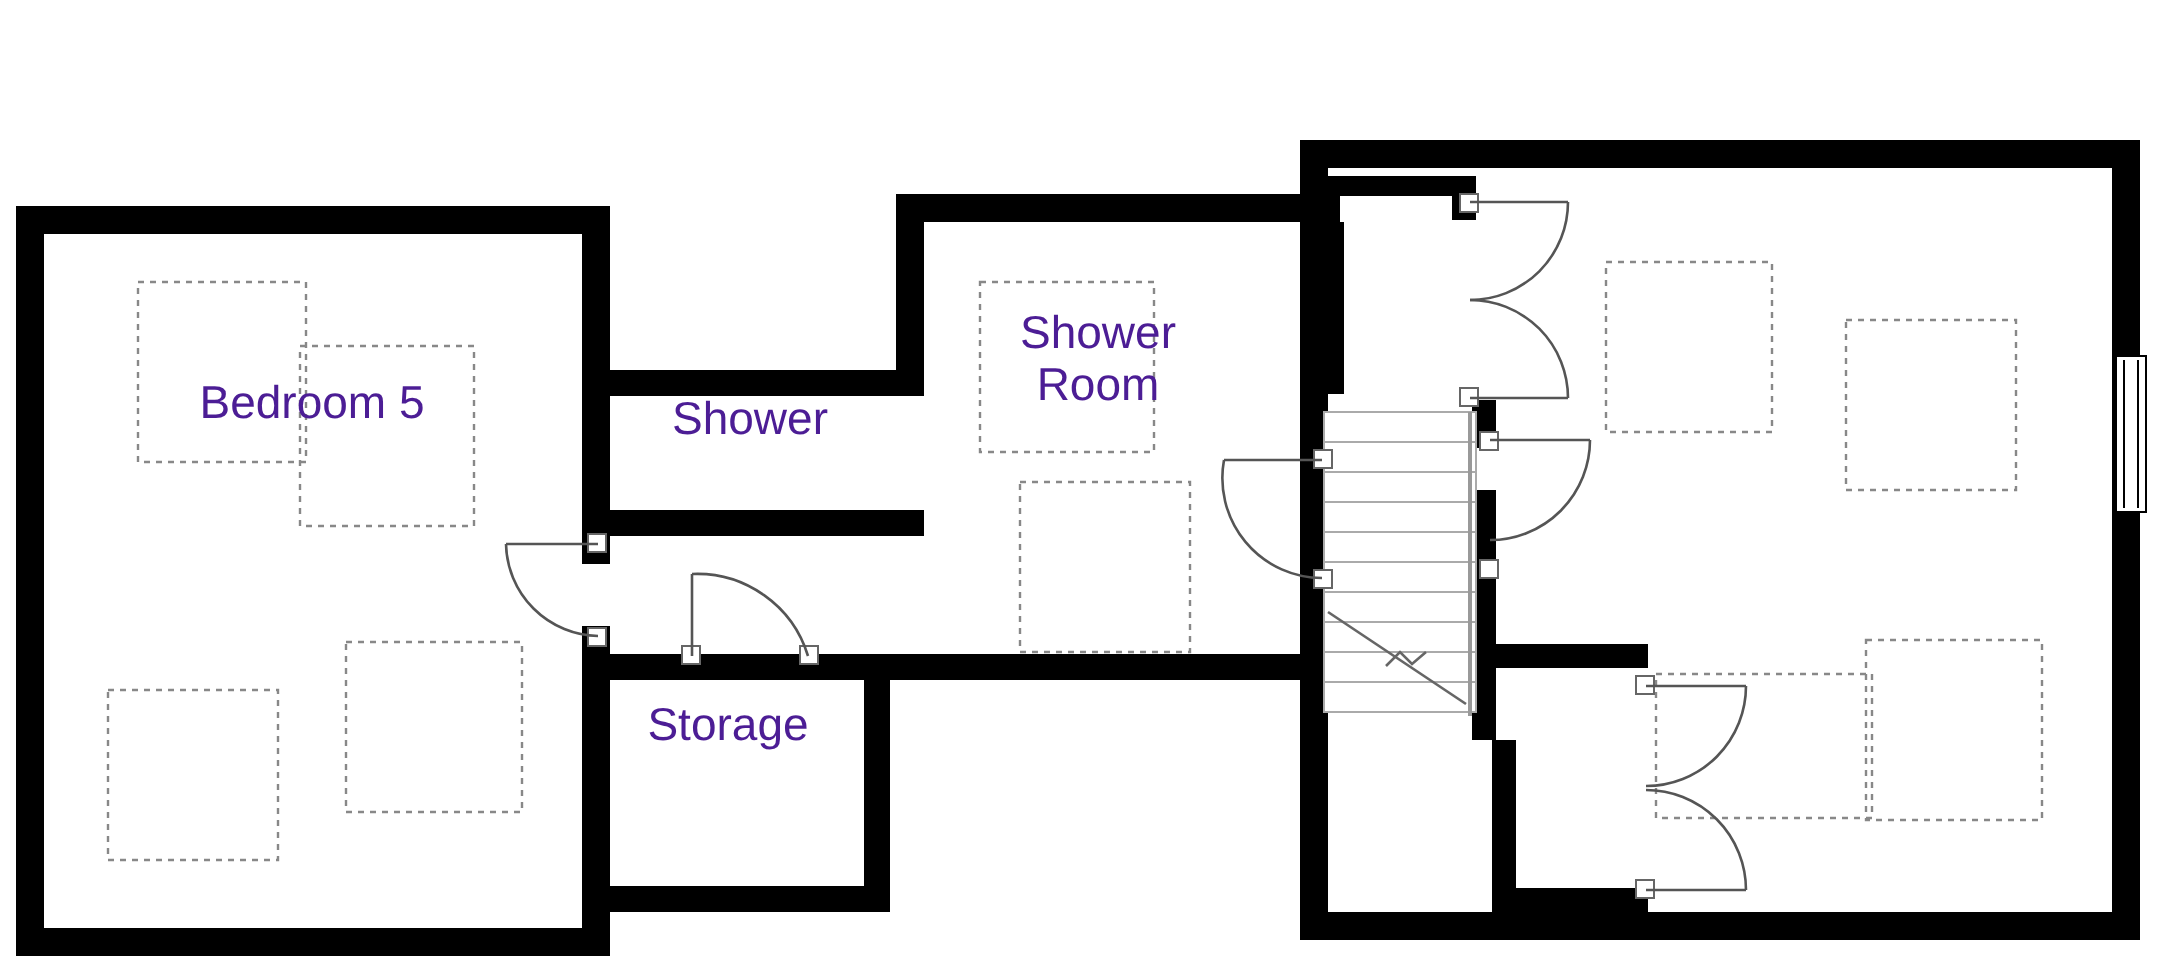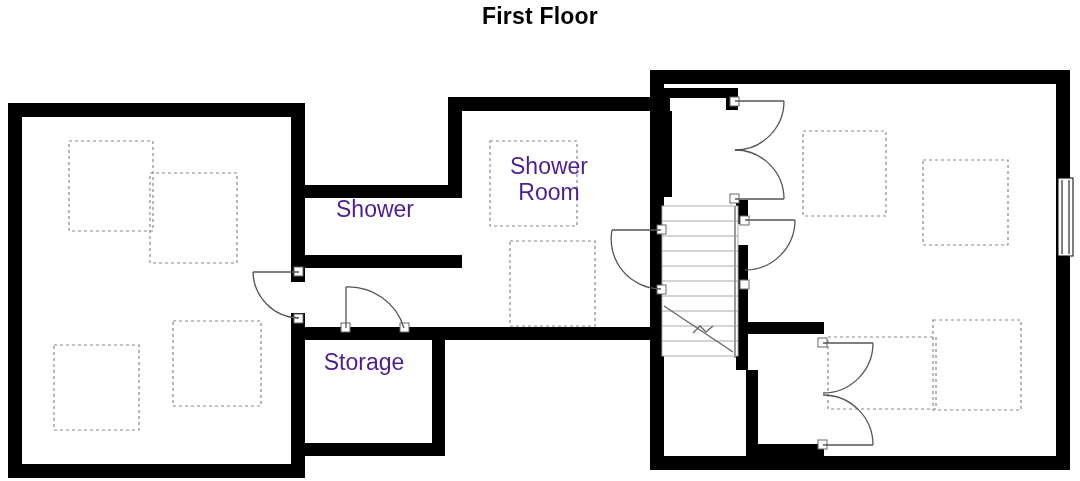--- a/index.html
+++ b/index.html
@@ -48,21 +48,20 @@
     text-align: center;
     white-space: pre-line;
     pointer-events: none;
   }
 </style>
 </head>
 <body>
 
 <div id="plan-root">
 
-  <div id="plan-title">First Floor</div>
 
   <svg id="floorplan-svg" viewBox="0 0 1080 481" xmlns="http://www.w3.org/2000/svg">
 
     <g>
 
       <rect x="8" y="103" width="297" height="14" fill="#000"></rect>
       <rect x="8" y="103" width="14" height="375" fill="#000"></rect>
       <rect x="8" y="464" width="297" height="14" fill="#000"></rect>
       <rect x="291" y="103" width="14" height="179" fill="#000"></rect>
       <rect x="291" y="313" width="14" height="165" fill="#000"></rect>
@@ -210,20 +209,21 @@
         <path d="M 873 343 A 50 50 0 0 1 823 393"></path>
       </g>
       <g>
         <rect x="818" y="440" width="9" height="9" fill="#ffffff" stroke="#666" stroke-width="1"></rect>
         <line x1="823" y1="445" x2="873" y2="445"></line>
         <path d="M 873 445 A 50 50 0 0 0 823 395"></path>
       </g>
     </g>
   </svg>
 
+  <div class="room-label" style="left:86px; top:188px; width:140px;">Bedroom 5</div>
 
   <div class="room-label" style="left:325px; top:196px; width:100px;">Shower</div>
 
   <div class="room-label" style="left:490px; top:153px; width:118px;">Shower
 Room</div>
 
   <div class="room-label" style="left:312px; top:349px; width:104px;">Storage</div>
 
 
 </div>

